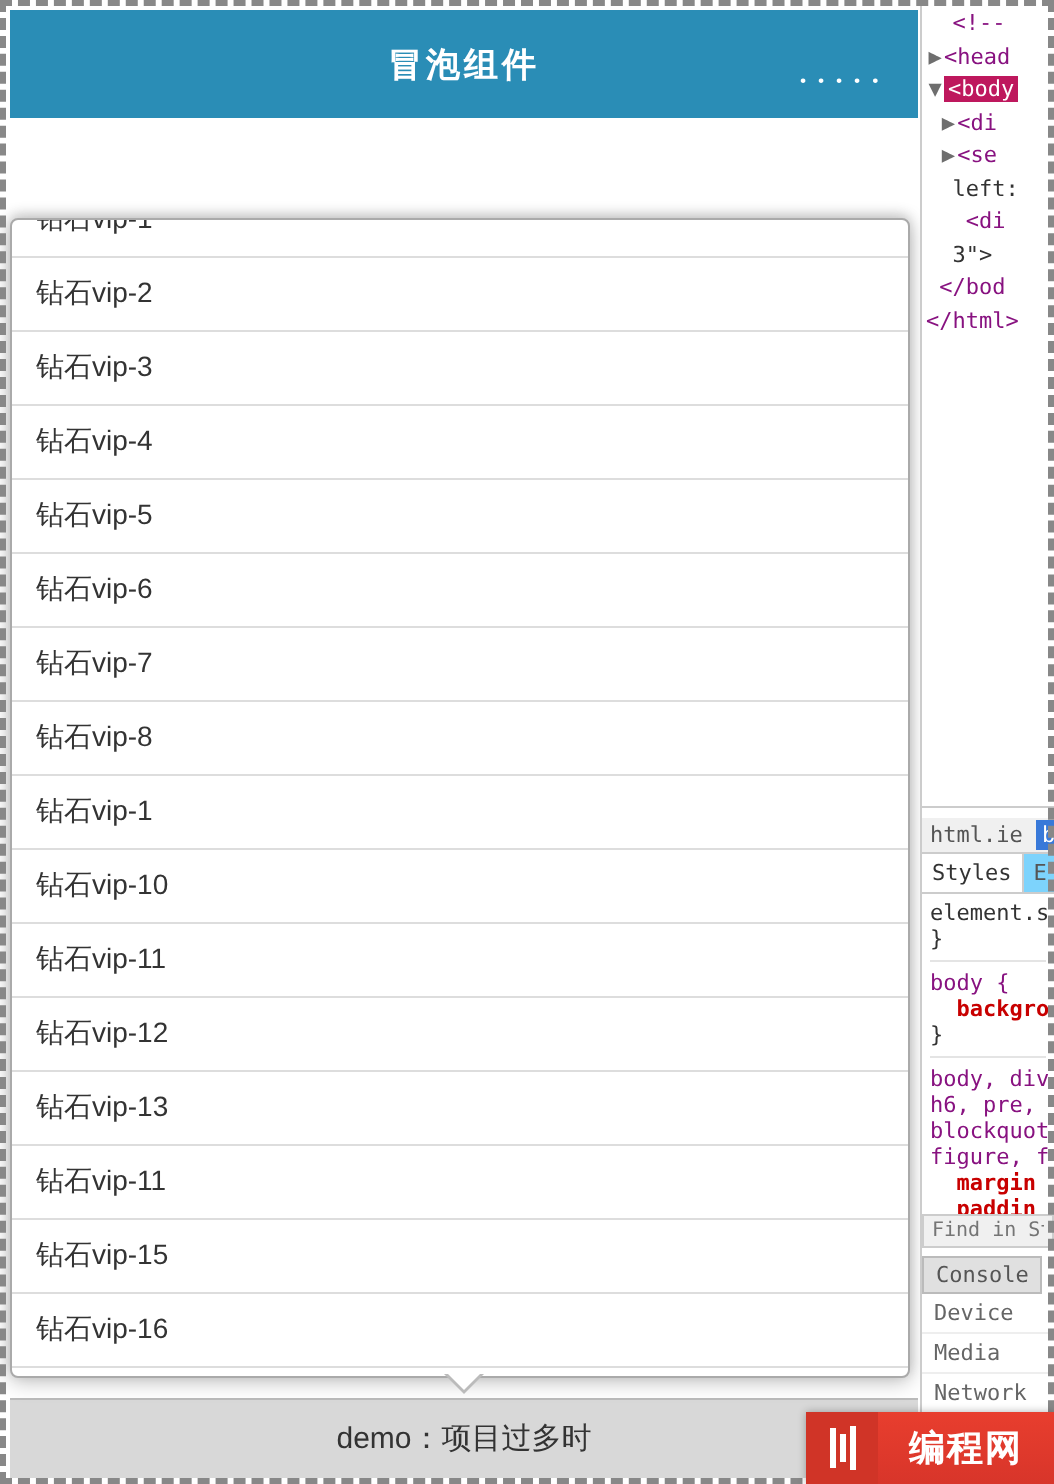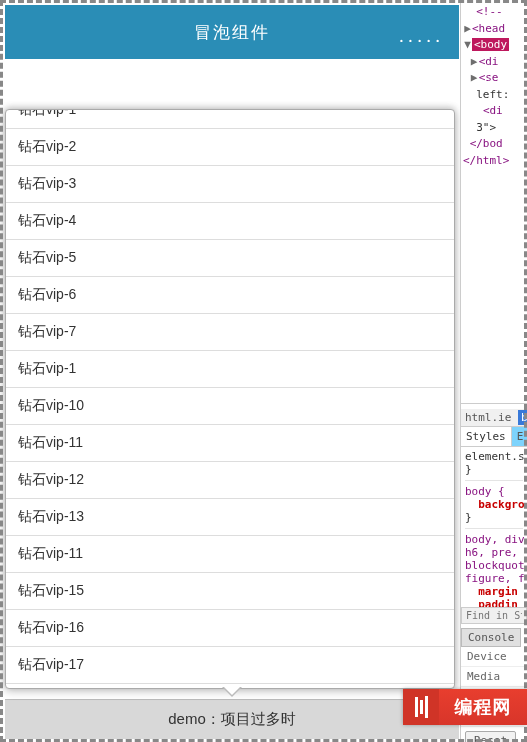--- a/index.html
+++ b/index.html
@@ -30,21 +30,21 @@
       background: #2a8db6;
       height: 54px;
       display: flex;
       align-items: center;
       justify-content: center;
       position: relative;
       color: #fff;
     }
     .header-title {
       font-size: 17px;
-      font-weight: normal;
+      font-weight: bold;
       letter-spacing: 2px;
     }
     .header-dots {
       position: absolute;
       right: 18px;
       bottom: 14px;
       letter-spacing: 2px;
       font-size: 8px;
       font-weight: bold;
     }
@@ -145,21 +145,21 @@
     .drawer-row { padding: 3px 6px; color: #666; border-bottom: 1px solid #eee; }
     .reset-btn { margin: 4px 4px 0 4px; display:inline-block; border:1px solid #aaa; background:#f2f2f2; padding:2px 8px; border-radius:2px; color:#555; font-size:11px; }
     .styles-scroll { position: relative; height: 160px; overflow-y: auto; }
     .styles-scroll::-webkit-scrollbar { width: 10px; }
     .styles-scroll::-webkit-scrollbar-track { background: #eee; }
     .styles-scroll::-webkit-scrollbar-thumb { background: #b0b0b0; }
 
     
     .watermark {
       position: absolute;
-      right: 0; bottom: 17px;
+      right: 0; bottom: 0;
       width: 124px; height: 36px;
       background: linear-gradient(#e83e2e,#d8352a);
       display: flex; align-items: center;
       z-index: 50;
       box-shadow: 0 0 4px rgba(0,0,0,0.3);
     }
     .wm-icon {
       width: 36px; height: 36px;
       background: #d03427;
       display:flex;align-items:center;justify-content:center;
@@ -184,20 +184,21 @@
   <div class="content-area">
     <div class="popup">
       <div class="popup-inner">
         <div class="list-item cut-top">钻石vip-1</div>
         <div class="list-item">钻石vip-2</div>
         <div class="list-item">钻石vip-3</div>
         <div class="list-item">钻石vip-4</div>
         <div class="list-item">钻石vip-5</div>
         <div class="list-item">钻石vip-6</div>
         <div class="list-item">钻石vip-7</div>
+        <div class="list-item">钻石vip-8</div>
         <div class="list-item">钻石vip-1</div>
         <div class="list-item">钻石vip-10</div>
         <div class="list-item">钻石vip-11</div>
         <div class="list-item">钻石vip-12</div>
         <div class="list-item">钻石vip-13</div>
         <div class="list-item">钻石vip-11</div>
         <div class="list-item">钻石vip-15</div>
         <div class="list-item">钻石vip-16</div>
         <div class="list-item">钻石vip-17</div>
 

